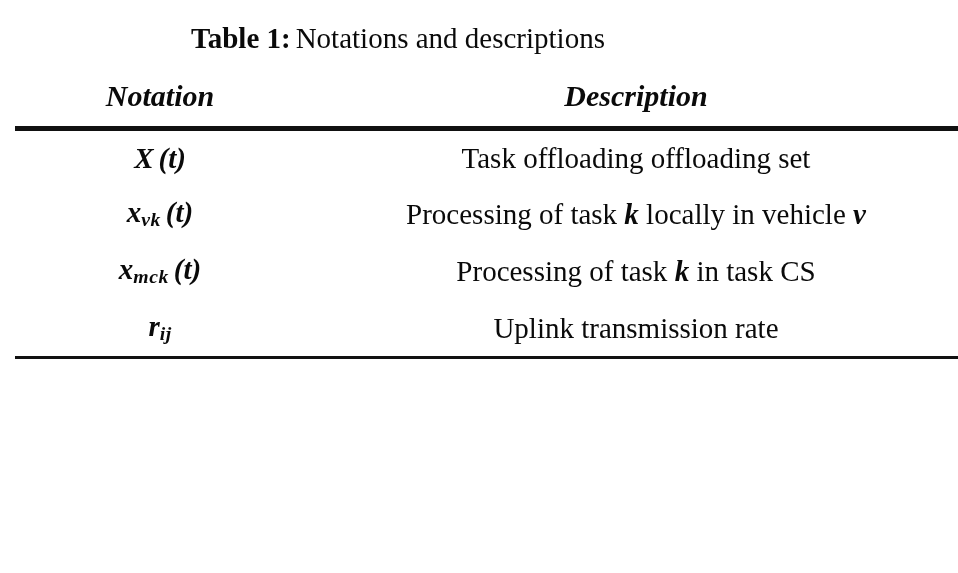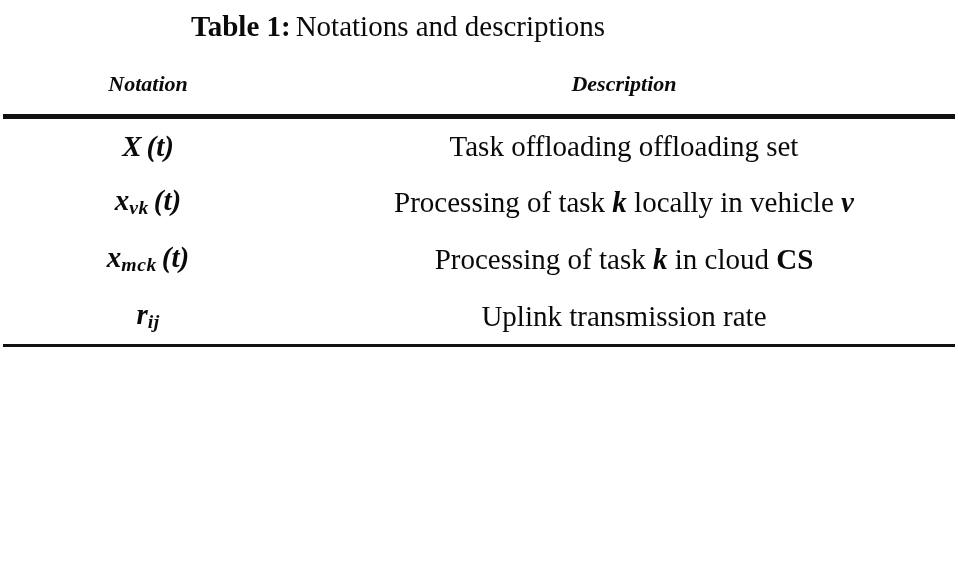--- a/index.html
+++ b/index.html
@@ -10,21 +10,21 @@
   body {
     width: 958px;
     height: 573px;
     font-family: "Liberation Serif", serif;
     color: #0a0a0a;
     overflow: hidden;
   }
   .table-wrap {
     width: 796px;
     box-sizing: border-box;
-    padding: 0;
+    padding: 12px;
   }
   .caption {
     text-align: center;
     font-size: 29px;
     line-height: 40px;
     padding: 6px 0 10px 0;
     white-space: nowrap;
   }
   .caption .caption-label {
     font-weight: bold;
@@ -59,21 +59,21 @@
     border-top: 3px solid #111;
     height: 0;
     padding: 0;
     font-size: 0;
     line-height: 0;
   }
 
   thead th {
     font-weight: bold;
     font-style: italic;
-    font-size: 22px;
+    font-size: 30px;
     line-height: 44px;
     padding: 6px 0 8px 0;
     text-align: center;
   }
   thead th.notation-head {
     text-align: center;
   }
 
   tbody td {
     font-size: 29px;
@@ -100,21 +100,21 @@
   }
   .paren {
     font-style: italic;
     font-weight: bold;
   }
   .bolditalic {
     font-weight: bold;
     font-style: italic;
   }
   .boldup {
-    font-weight: bold;
+    font-weight: normal;
     font-style: normal;
   }
   .spacer { display: inline-block; width: 5px; }
 </style>
 </head>
 <body>
 
 <div class="table-wrap">
 
   <div class="caption">
@@ -146,21 +146,21 @@
         <tr>
           <td class="notation-cell"><span>X</span><span class="spacer"></span><span class="paren">(t)</span></td>
           <td class="desc-cell"><span>Task offloading offloading set</span></td>
         </tr>
         <tr>
           <td class="notation-cell"><span>x</span><span class="sub">vk</span><span class="spacer"></span><span class="paren">(t)</span></td>
           <td class="desc-cell"><span>Processing of task </span><span class="bolditalic">k</span><span> locally in vehicle </span><span class="bolditalic">v</span></td>
         </tr>
         <tr>
           <td class="notation-cell"><span>x</span><span class="sub">mck</span><span class="spacer"></span><span class="paren">(t)</span></td>
-          <td class="desc-cell"><span>Processing of task </span><span class="bolditalic">k</span><span> in cloud </span><span class="boldup">CS</span></td>
+          <td class="desc-cell"><span>Processing of task </span><span class="bolditalic">k</span><span> in task </span><span class="boldup">CS</span></td>
         </tr>
         <tr>
           <td class="notation-cell"><span>r</span><span class="sub">ij</span></td>
           <td class="desc-cell"><span>Uplink transmission rate</span></td>
         </tr>
       </tbody>
       <tbody>
         <tr class="rule-bottom">
           <td colspan="2"></td>
         </tr>

